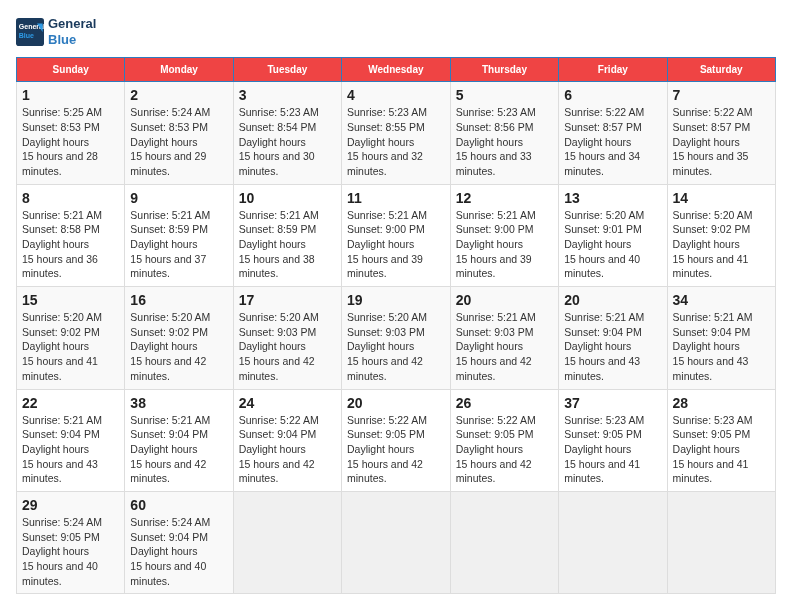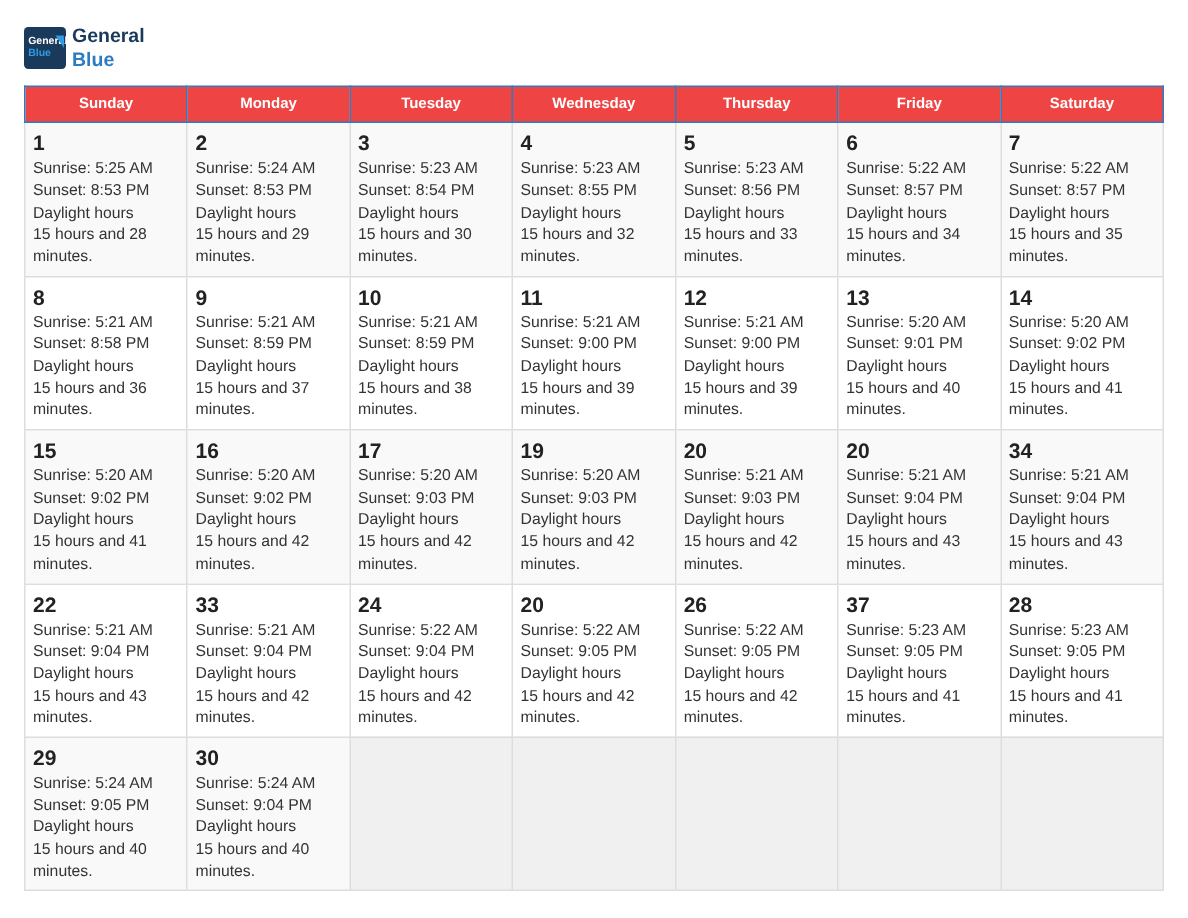--- a/index.html
+++ b/index.html
@@ -322,21 +322,21 @@
         <td>
         <span class="day-number">22</span>
         <div class="day-info">
           Sunrise: 5:21 AM<br>
           Sunset: 9:04 PM<br>
           Daylight hours<br>
           15 hours and 43 minutes.
         </div>
       </td>
         <td>
-        <span class="day-number">33</span>
+        <span class="day-number">38</span>
         <div class="day-info">
           Sunrise: 5:21 AM<br>
           Sunset: 9:04 PM<br>
           Daylight hours<br>
           15 hours and 42 minutes.
         </div>
       </td>
         <td>
         <span class="day-number">24</span>
         <div class="day-info">
@@ -387,21 +387,21 @@
         <td>
         <span class="day-number">29</span>
         <div class="day-info">
           Sunrise: 5:24 AM<br>
           Sunset: 9:05 PM<br>
           Daylight hours<br>
           15 hours and 40 minutes.
         </div>
       </td>
         <td>
-        <span class="day-number">30</span>
+        <span class="day-number">60</span>
         <div class="day-info">
           Sunrise: 5:24 AM<br>
           Sunset: 9:04 PM<br>
           Daylight hours<br>
           15 hours and 40 minutes.
         </div>
       </td>
         <td class="empty"></td>
         <td class="empty"></td>
         <td class="empty"></td>

